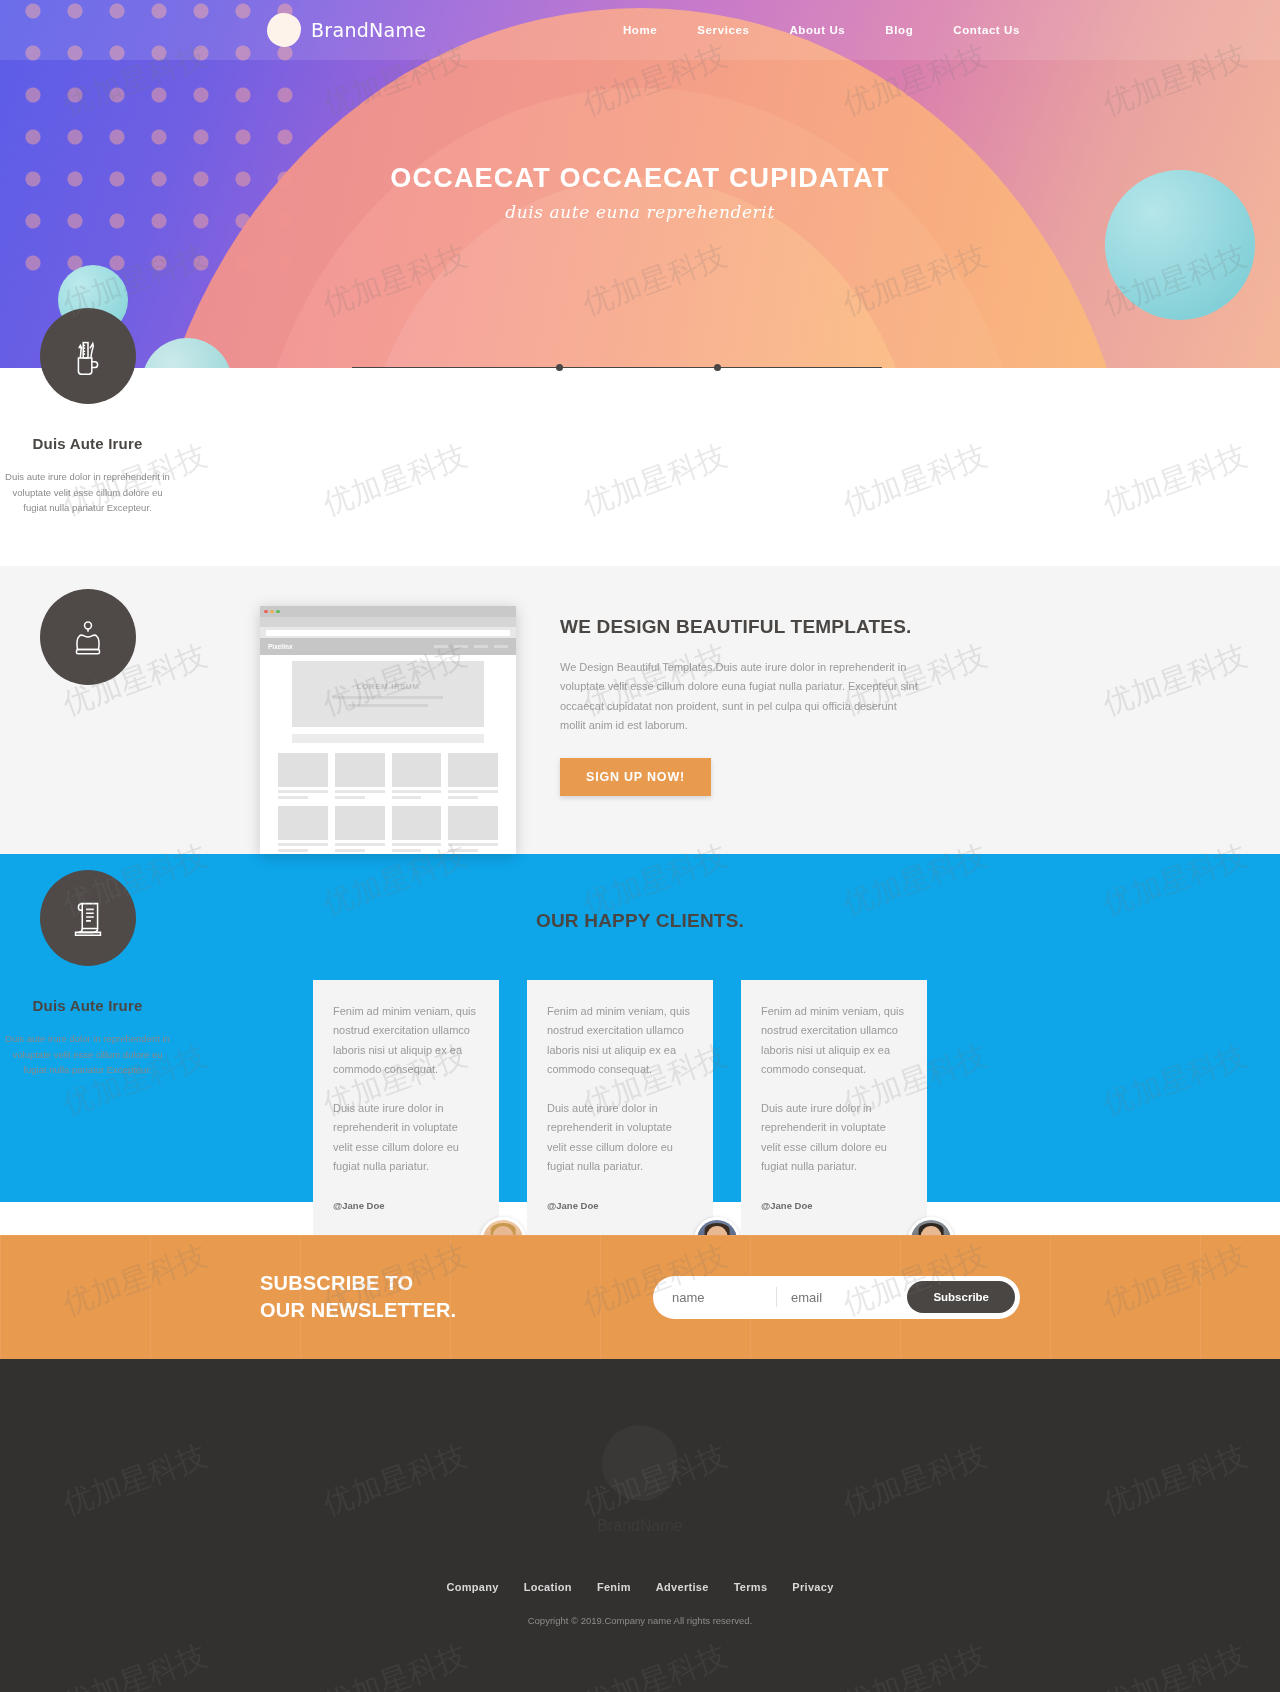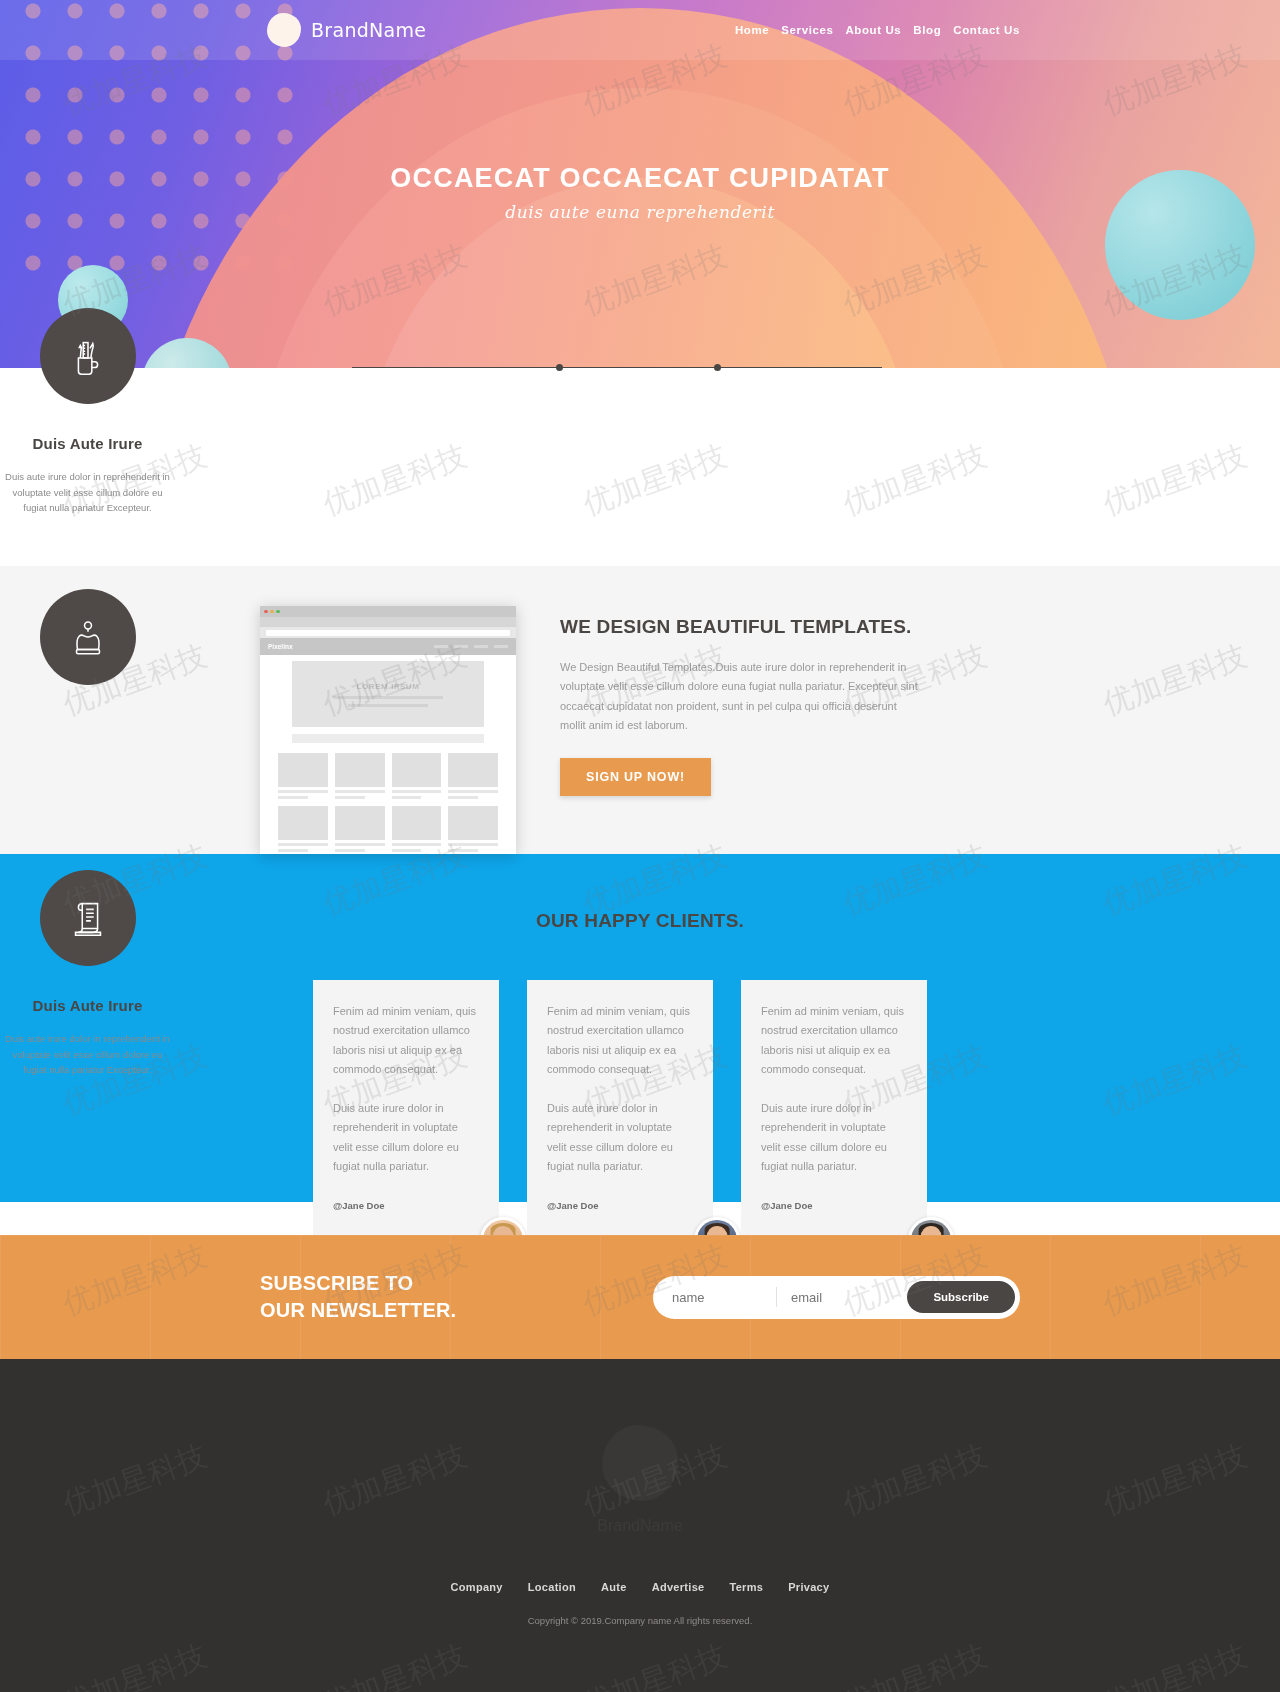--- a/index.html
+++ b/index.html
@@ -37,21 +37,21 @@
   .sph-c { width:90px; height:90px; left:142px; top:338px;
     background:radial-gradient(circle at 32% 28%, #cdeaea, #8fd3d6); }
 
   .nav {
     position:relative; z-index:6; height:60px; display:flex;
     align-items:center; background:rgba(255,255,255,.10);
   }
   .brand { display:flex; align-items:center; gap:10px; margin-left:267px; }
   .brand-mark { width:34px; height:34px; background:#fdf3ea; border-radius:48% 52% 47% 53% / 52% 46% 54% 48%; }
   .brand-text { color:#fff; font-size:19px; letter-spacing:.3px; font-family:"DejaVu Sans", sans-serif; }
-  .nav-links { margin-left:auto; margin-right:260px; display:flex; gap:12px; }
+  .nav-links { margin-left:auto; margin-right:260px; display:flex; gap:40px; }
   .nav-links a {
     color:#fff; font-size:11.5px; font-weight:bold; letter-spacing:.6px;
     text-decoration:none;
   }
 
   .hero-center { position:relative; z-index:5; text-align:center; margin-top:103px; }
   .hero-title {
     color:#fff; font-size:27px; font-weight:bold; letter-spacing:1.2px;
   }
   .hero-sub {
@@ -413,21 +413,21 @@
       </form>
     </div>
   </section>
 
   <footer class="footer">
     <div class="f-mark"></div>
     <div class="f-brand">BrandName</div>
     <div class="f-links">
       <a href="#">Company</a>
       <a href="#">Location</a>
-      <a href="#">Aute</a>
+      <a href="#">Fenim</a>
       <a href="#">Advertise</a>
       <a href="#">Terms</a>
       <a href="#">Privacy</a>
     </div>
     <div class="f-copy">Copyright © 2019.Company name All rights reserved.</div>
   </footer>
 
   <div class="wm" id="wm">
       <span style="left: 60px; top: 60px;">优加星科技</span>
       <span style="left: 320px; top: 60px;">优加星科技</span>

